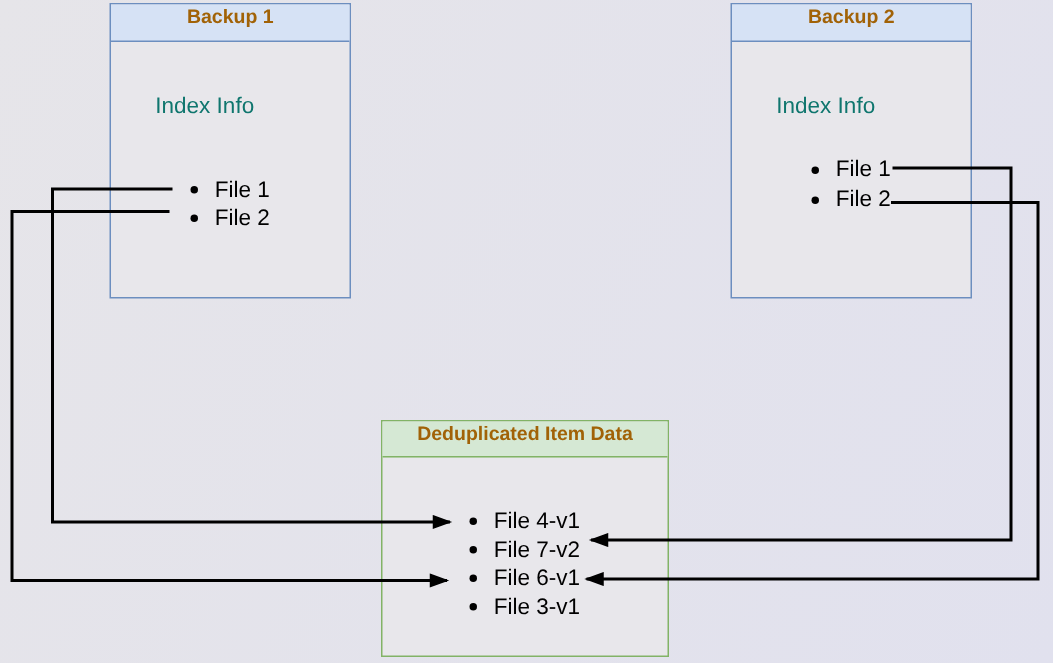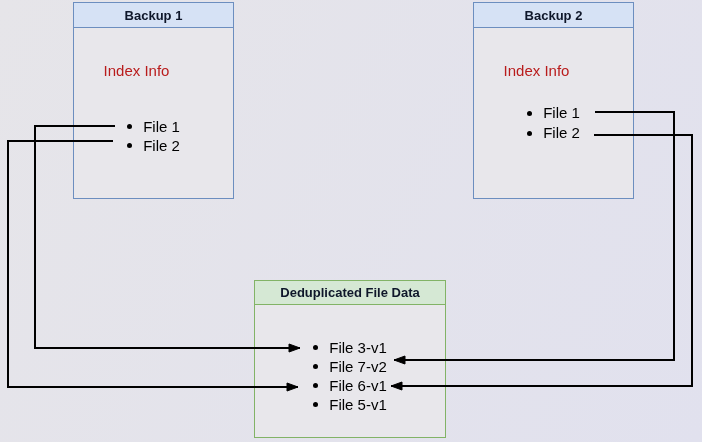--- a/index.html
+++ b/index.html
@@ -16,37 +16,37 @@
   .node{
     position:absolute;
     background:var(--box-bg,#e8e7eb);
     box-sizing:border-box;
   }
   .node.blue{border:1px solid var(--blue-border,#6c8ebf);}
   .node.green{border:1px solid var(--green-border,#82b366);}
   .node-header{
     box-sizing:border-box;
     height:25px;
-    display:flex;align-items:center;justify-content:center;
-    font-weight:bold;font-size:13px;color:#0f172a;
+    display:flex;align-items:flex-start;justify-content:center;
+    font-weight:bold;font-size:13px;color:#a16207;
   }
   .blue .node-header{
     background:var(--blue-header-bg,#d6e2f5);
     border-bottom:1px solid var(--blue-border,#6c8ebf);
   }
   .green .node-header{
     height:24px;
     background:var(--green-header-bg,#d5e8d4);
     border-bottom:1px solid var(--green-border,#82b366);
   }
   .index-label{
     position:absolute;left:0;right:0;top:60px;
     text-align:center;
     transform:translateX(-17px);
-    font-size:15px;line-height:16px;color:#b91c1c;
+    font-size:15px;line-height:16px;color:#0f766e;
   }
   ul.file-list{
     position:absolute;left:0;right:0;
     margin:0;padding:0;list-style:none;
   }
   ul.file-list li{
     display:flex;align-items:center;justify-content:center;
     font-size:15px;color:#000;
   }
   ul.file-list li::before{
@@ -81,40 +81,40 @@
     <div class="node-header">
       <span>Backup 1</span>
     </div>
     <div class="index-label">Index Info</div>
     <ul class="file-list backup1-list">
       <li>File 1</li>
       <li>File 2</li>
     </ul>
   </div>
 
-  <div class="node blue" style="left:473px;top:2px;width:161px;height:197px;">
+  <div class="node blue" style="left:487px;top:2px;width:161px;height:197px;">
     <div class="node-header">
       <span>Backup 2</span>
     </div>
     <div class="index-label">Index Info</div>
     <ul class="file-list backup2-list">
       <li>File 1</li>
       <li>File 2</li>
     </ul>
   </div>
 
   <div class="node green" style="left:254px;top:280px;width:192px;height:158px;">
     <div class="node-header">
-      <span>Deduplicated File Data</span>
+      <span>Deduplicated Item Data</span>
     </div>
     <ul class="file-list dedup-list">
-      <li>File 3-v1</li>
+      <li>File 4-v1</li>
       <li>File 7-v2</li>
       <li>File 6-v1</li>
-      <li>File 5-v1</li>
+      <li>File 3-v1</li>
     </ul>
   </div>
 
   <svg id="connector-layer" viewBox="0 0 702 442" xmlns="http://www.w3.org/2000/svg">
     <defs>
       <marker id="arrow" markerUnits="userSpaceOnUse" markerWidth="14" markerHeight="10" refX="12" refY="5" orient="auto">
         <path d="M1,1 L12,5 L1,9 Z" fill="#000" stroke="#000" stroke-width="1"></path>
       </marker>
     </defs>
   <polyline points="115,126 35,126 35,348 300,348" marker-end="url(#arrow)"></polyline>

